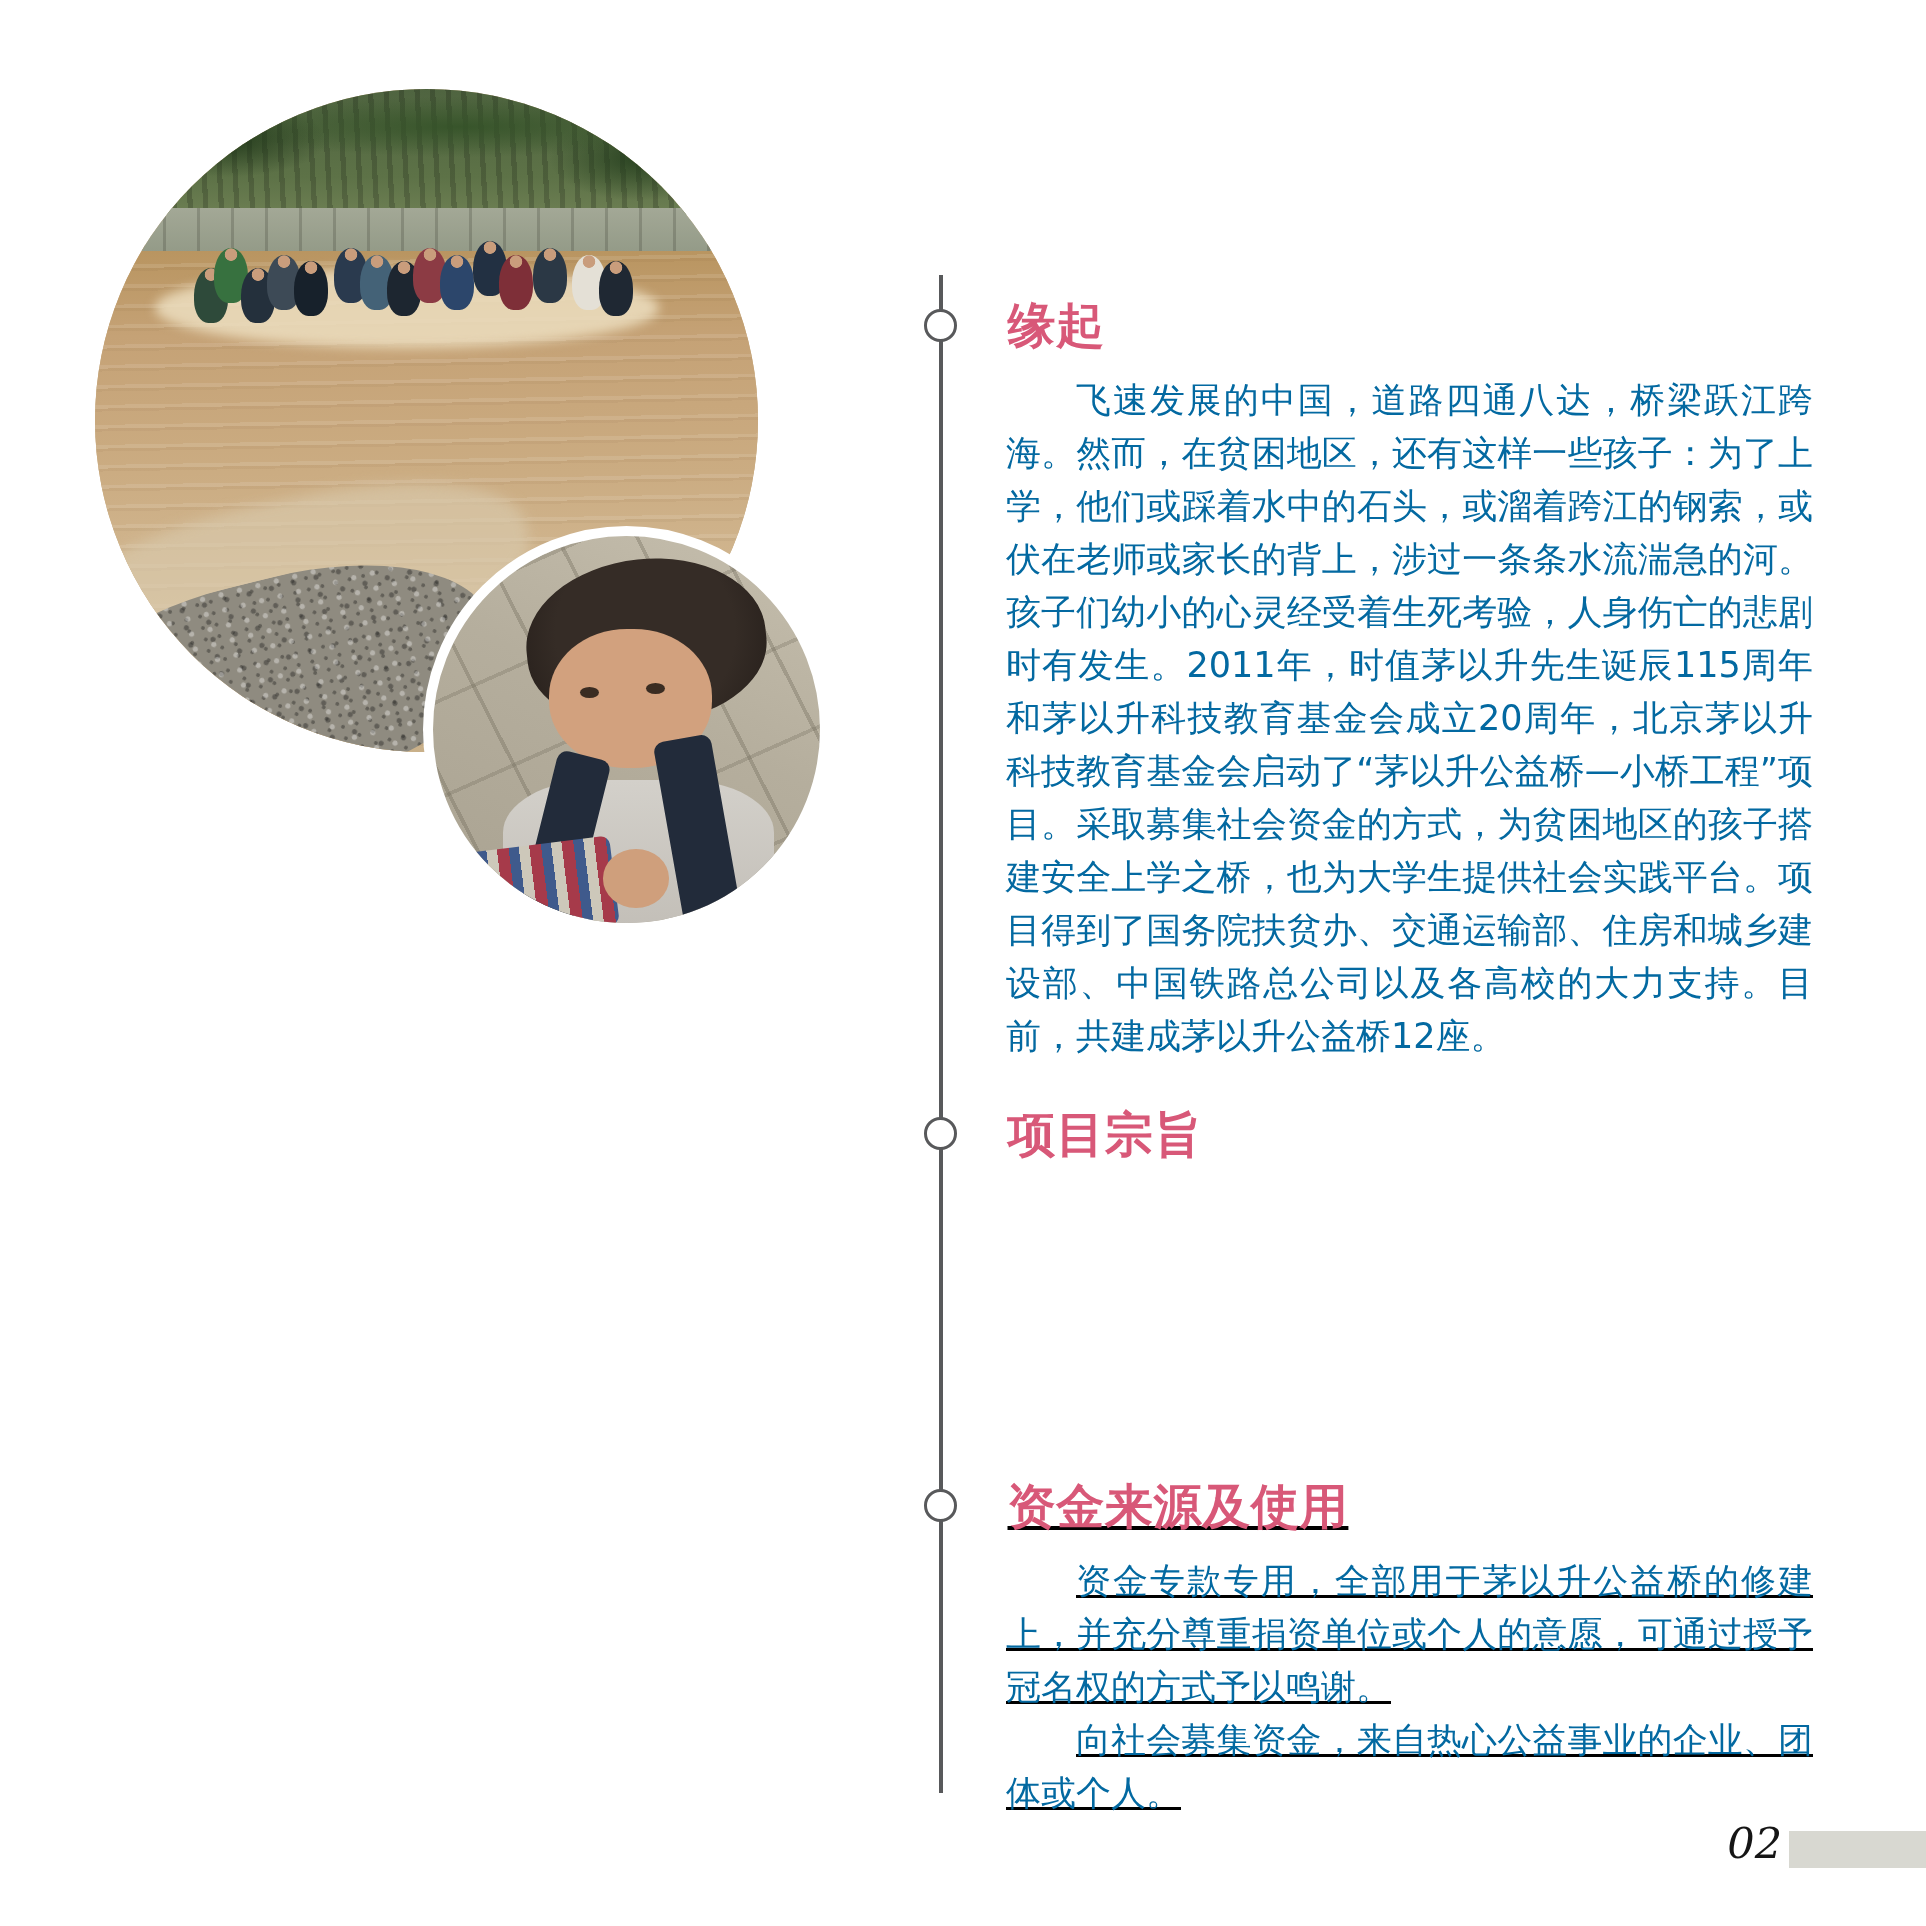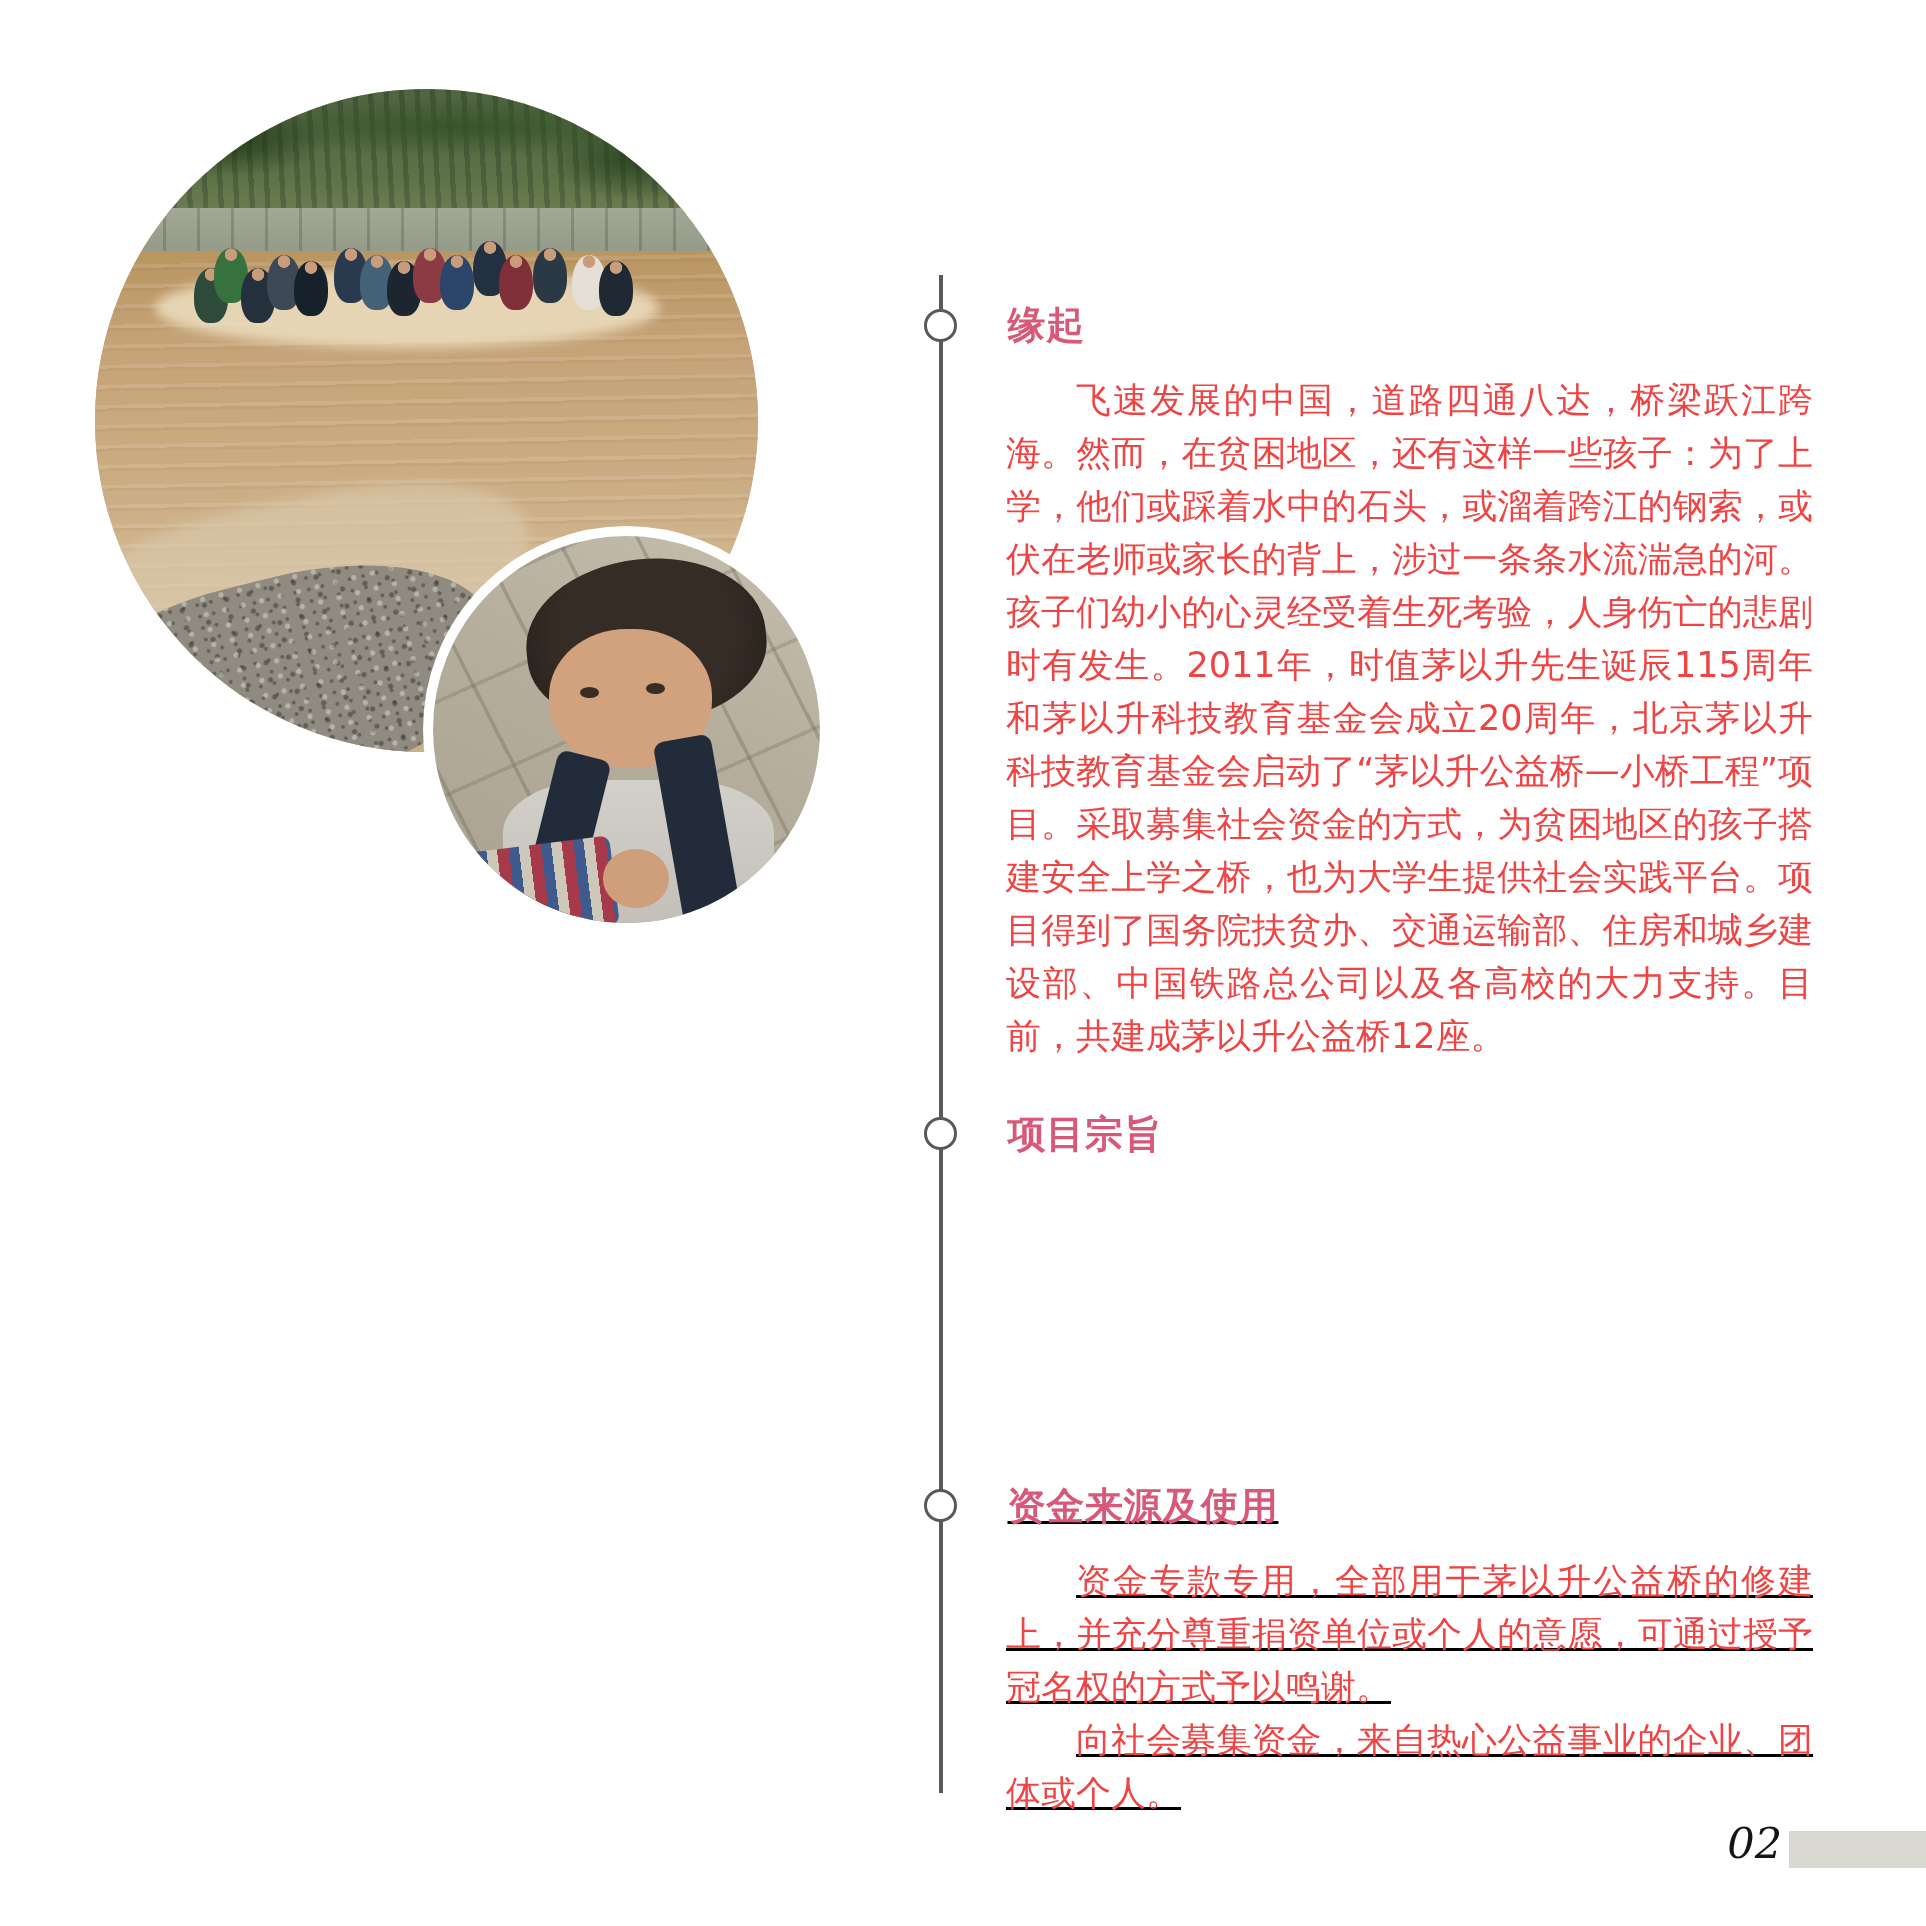--- a/index.html
+++ b/index.html
@@ -63,23 +63,23 @@
   .boy-fist{position:absolute;left:44%;top:81%;width:17%;height:15%;
     background:#cf9f7c;border-radius:50%;}
   
   .timeline-line{position:absolute;left:939px;top:275px;width:3.7px;height:1518px;background:#58595b;}
   .timeline-node{position:absolute;left:924px;width:26.6px;height:26.6px;border:3.7px solid #58595b;
     border-radius:50%;background:#ffffff;}
   .node-1{top:309px;} .node-2{top:1117px;} .node-3{top:1489px;}
   
   .section{position:absolute;left:1006px;width:807px;}
   .sec-1{top:304px;} .sec-2{top:1113px;} .sec-3{top:1485px;text-decoration:underline;}
-  .section h2{margin:0 0 26.6px 1.5px;font-size:38px;line-height:43px;font-weight:bold;
+  .section h2{margin:0 0 26.6px 1.5px;font-size:48px;line-height:43px;font-weight:bold;
     color:#d85878;letter-spacing:0.7px;}
-  .section p{margin:0;font-size:35px;line-height:53px;color:#ef4444;
+  .section p{margin:0;font-size:35px;line-height:53px;color:#0369a1;
     text-indent:2em;text-align:justify;text-justify:inter-ideograph;}
   
   .page-number{position:absolute;right:144px;top:1820px;font-family:"DejaVu Serif","Liberation Serif",serif;
     font-style:italic;font-size:43px;line-height:46px;color:#151515;}
   .footer-bar{position:absolute;left:1789px;top:1831px;width:137px;height:37px;background:#d8d8d1;}
 </style>
 </head>
 <body>
 
 <div class="photo-circle photo-river">

